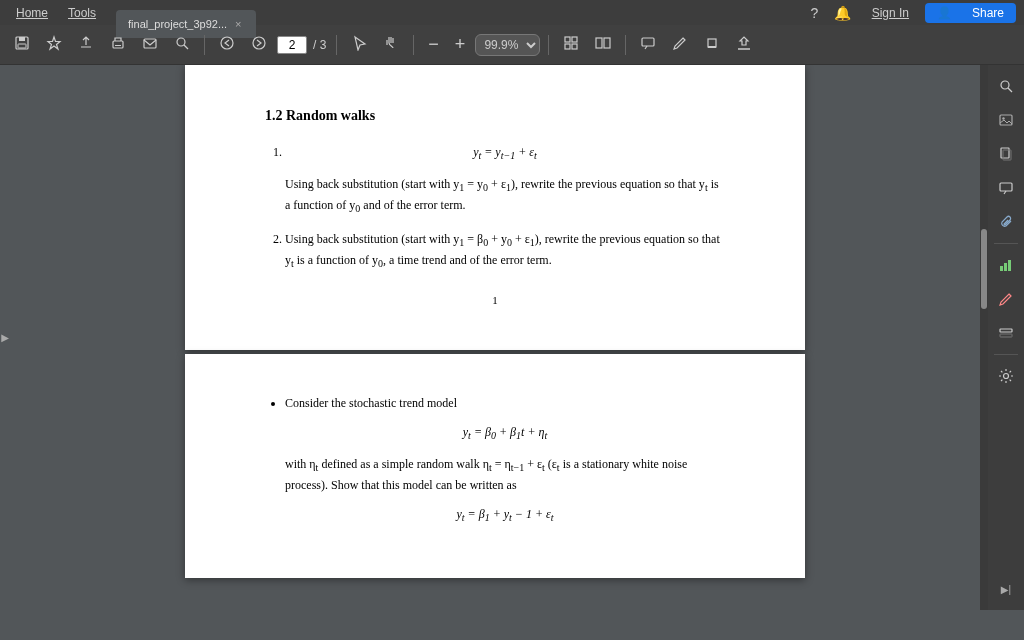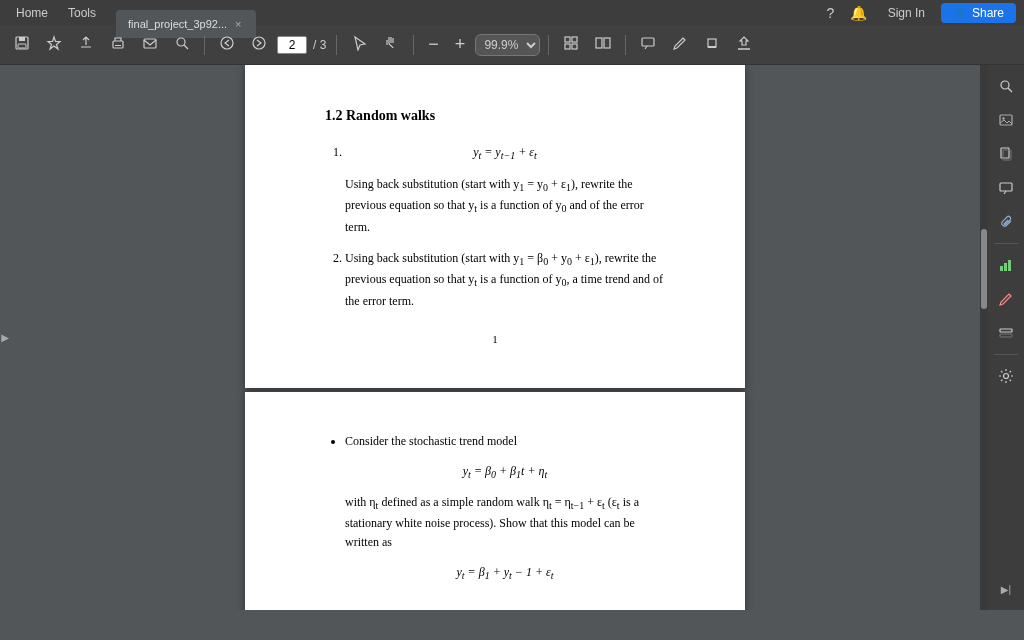--- a/index.html
+++ b/index.html
@@ -15,20 +15,21 @@
       gap: 4px;
     }
     .nav-btn {
       color: #ccc;
       background: none;
       border: none;
       cursor: pointer;
       font-size: 12px;
       padding: 2px 8px;
       border-radius: 3px;
+      text-decoration: underline;
     }
     .tab {
       height: 28px;
       background: #525659;
       color: #ddd;
       border: none;
       cursor: pointer;
       font-size: 12px;
       padding: 0 12px;
       display: flex;
@@ -62,21 +63,21 @@
     .share-btn {
       background: #1a73e8;
       color: white;
       border: none;
       border-radius: 4px;
       padding: 3px 12px;
       font-size: 12px;
       cursor: pointer;
       display: flex;
       align-items: center;
-      gap: 4px;
+      gap: 20px;
     }
 
     
     #toolbar {
       height: 40px;
       background: #404040;
       display: flex;
       align-items: center;
       padding: 0 8px;
       gap: 4px;
@@ -152,21 +153,21 @@
       background: #525659;
       display: flex;
       flex-direction: column;
       align-items: center;
       padding: 0;
       gap: 4px;
     }
 
     .pdf-page {
       background: white;
-      width: 500px;
+      width: 620px;
       padding: 40px 80px;
       box-shadow: 0 2px 8px rgba(0,0,0,0.4);
       font-family: 'Times New Roman', Times, serif;
       font-size: 12px;
       line-height: 1.6;
       color: #000;
     }
 
     .pdf-page h2 {
       font-size: 14px;

